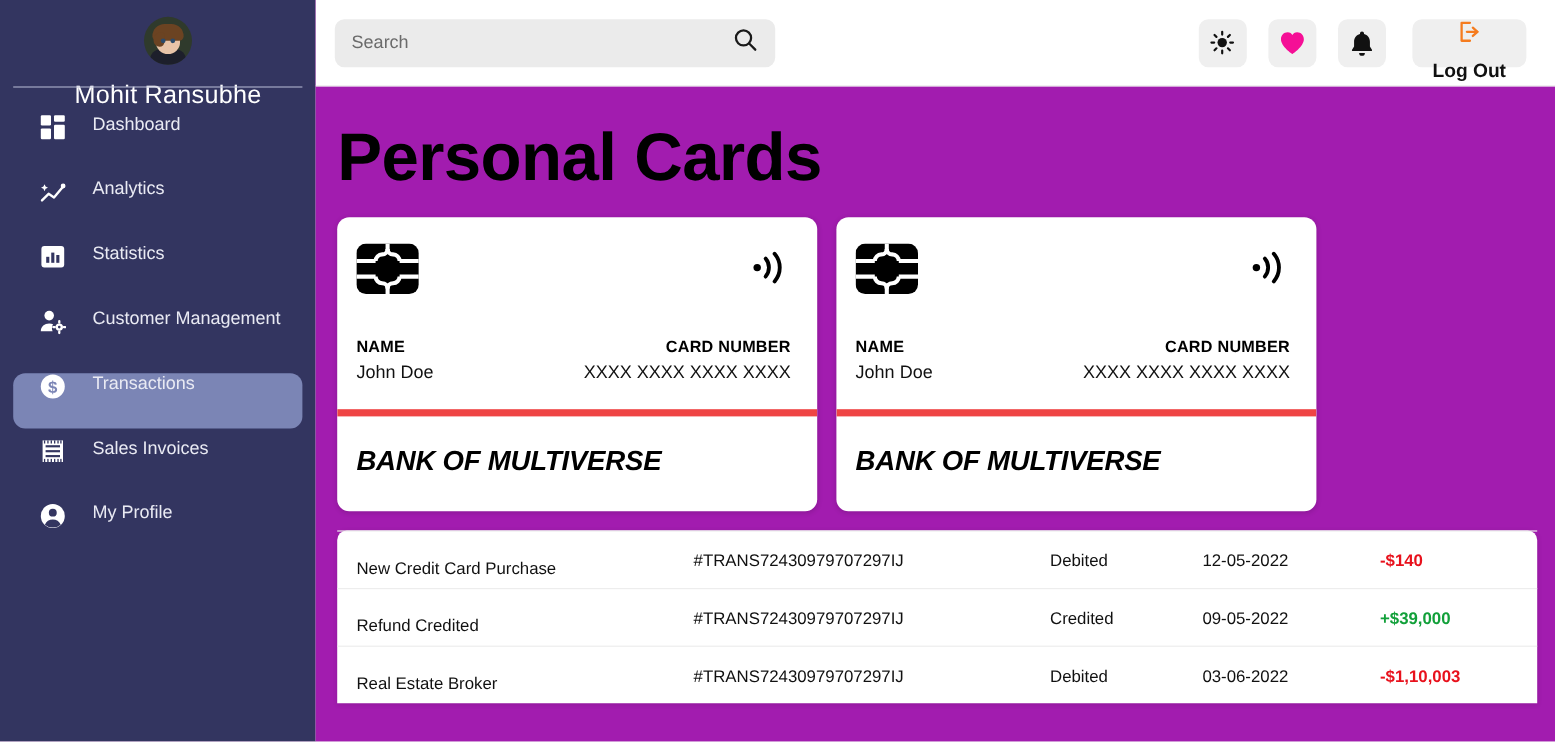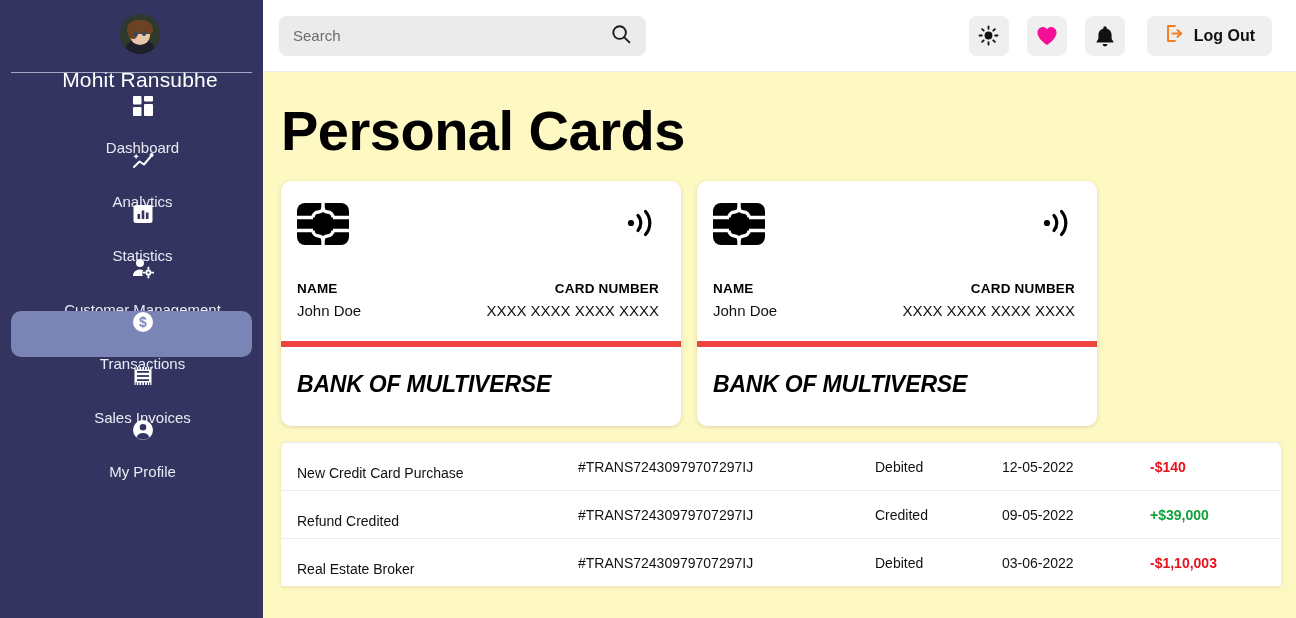--- a/index.html
+++ b/index.html
@@ -59,37 +59,36 @@
   .profile-name {
     color:#ffffff; font-size:21px; letter-spacing:.2px;
     white-space:nowrap;
   }
   .divider {
     height:1px; background:#b9bdd6; opacity:.85;
     margin:0 11px 22px 11px;
   }
   .nav { display:flex; flex-direction:column; gap:8px; padding:0 11px; }
   .nav-item {
-    display:flex; align-items:center; gap:22px;
+    display:flex; gap:22px;
     height:46px; padding-left:22px;
     border-radius:10px;
     color:#e9eaf3; font-size:15px;
     cursor:pointer;
-    flex-direction:column;
   }
   .nav-item.active { background:#7b85b5; }
   .nav-ico {
     width:22px; height:22px; flex:0 0 22px;
     display:flex; align-items:center; justify-content:center;
   }
   .nav-ico svg { display:block; }
   .nav-label { white-space:nowrap; }
 
   
-  .main { flex:1; height:618px; display:flex; flex-direction:column; background:#fef9c3; overflow:hidden; }
+  .main { flex:1; height:618px; display:flex; flex-direction:column; background:#a21caf; overflow:hidden; }
   .topbar {
     height:72px; flex:0 0 72px; background:#ffffff;
     border-bottom:1px solid #ededed;
     display:flex; align-items:center;
     padding:0 24px 0 14px; gap:10px;
   }
   .search-wrap {
     width:367px; height:40px; background:#ebebeb;
     border-radius:8px; display:flex; align-items:center;
     padding:0 14px; margin-left:2px;
@@ -103,21 +102,21 @@
   .icon-btn {
     width:40px; height:40px; background:#efefef; border:none;
     border-radius:8px; display:flex; align-items:center; justify-content:center;
     cursor:pointer; margin-left:8px;
   }
   .logout-btn {
     height:40px; background:#efefef; border:none; border-radius:8px;
     display:flex; align-items:center; gap:9px;
     padding:0 17px; margin-left:12px; cursor:pointer;
     font-family:"Liberation Sans", sans-serif;
-    font-size:16px; font-weight:bold; color:#111;
+    font-size:16px; font-weight:bold; color:#111;flex-direction:column;
   }
 
   .content { flex:1; overflow:hidden; padding:0 0 0 18px; }
   .page-title {
     font-size:56px; font-weight:bold; color:#000;
     letter-spacing:-.5px; margin:26px 0 18px 0;
   }
 
   .cards-row { display:flex; gap:16px; }
   .bank-card {

